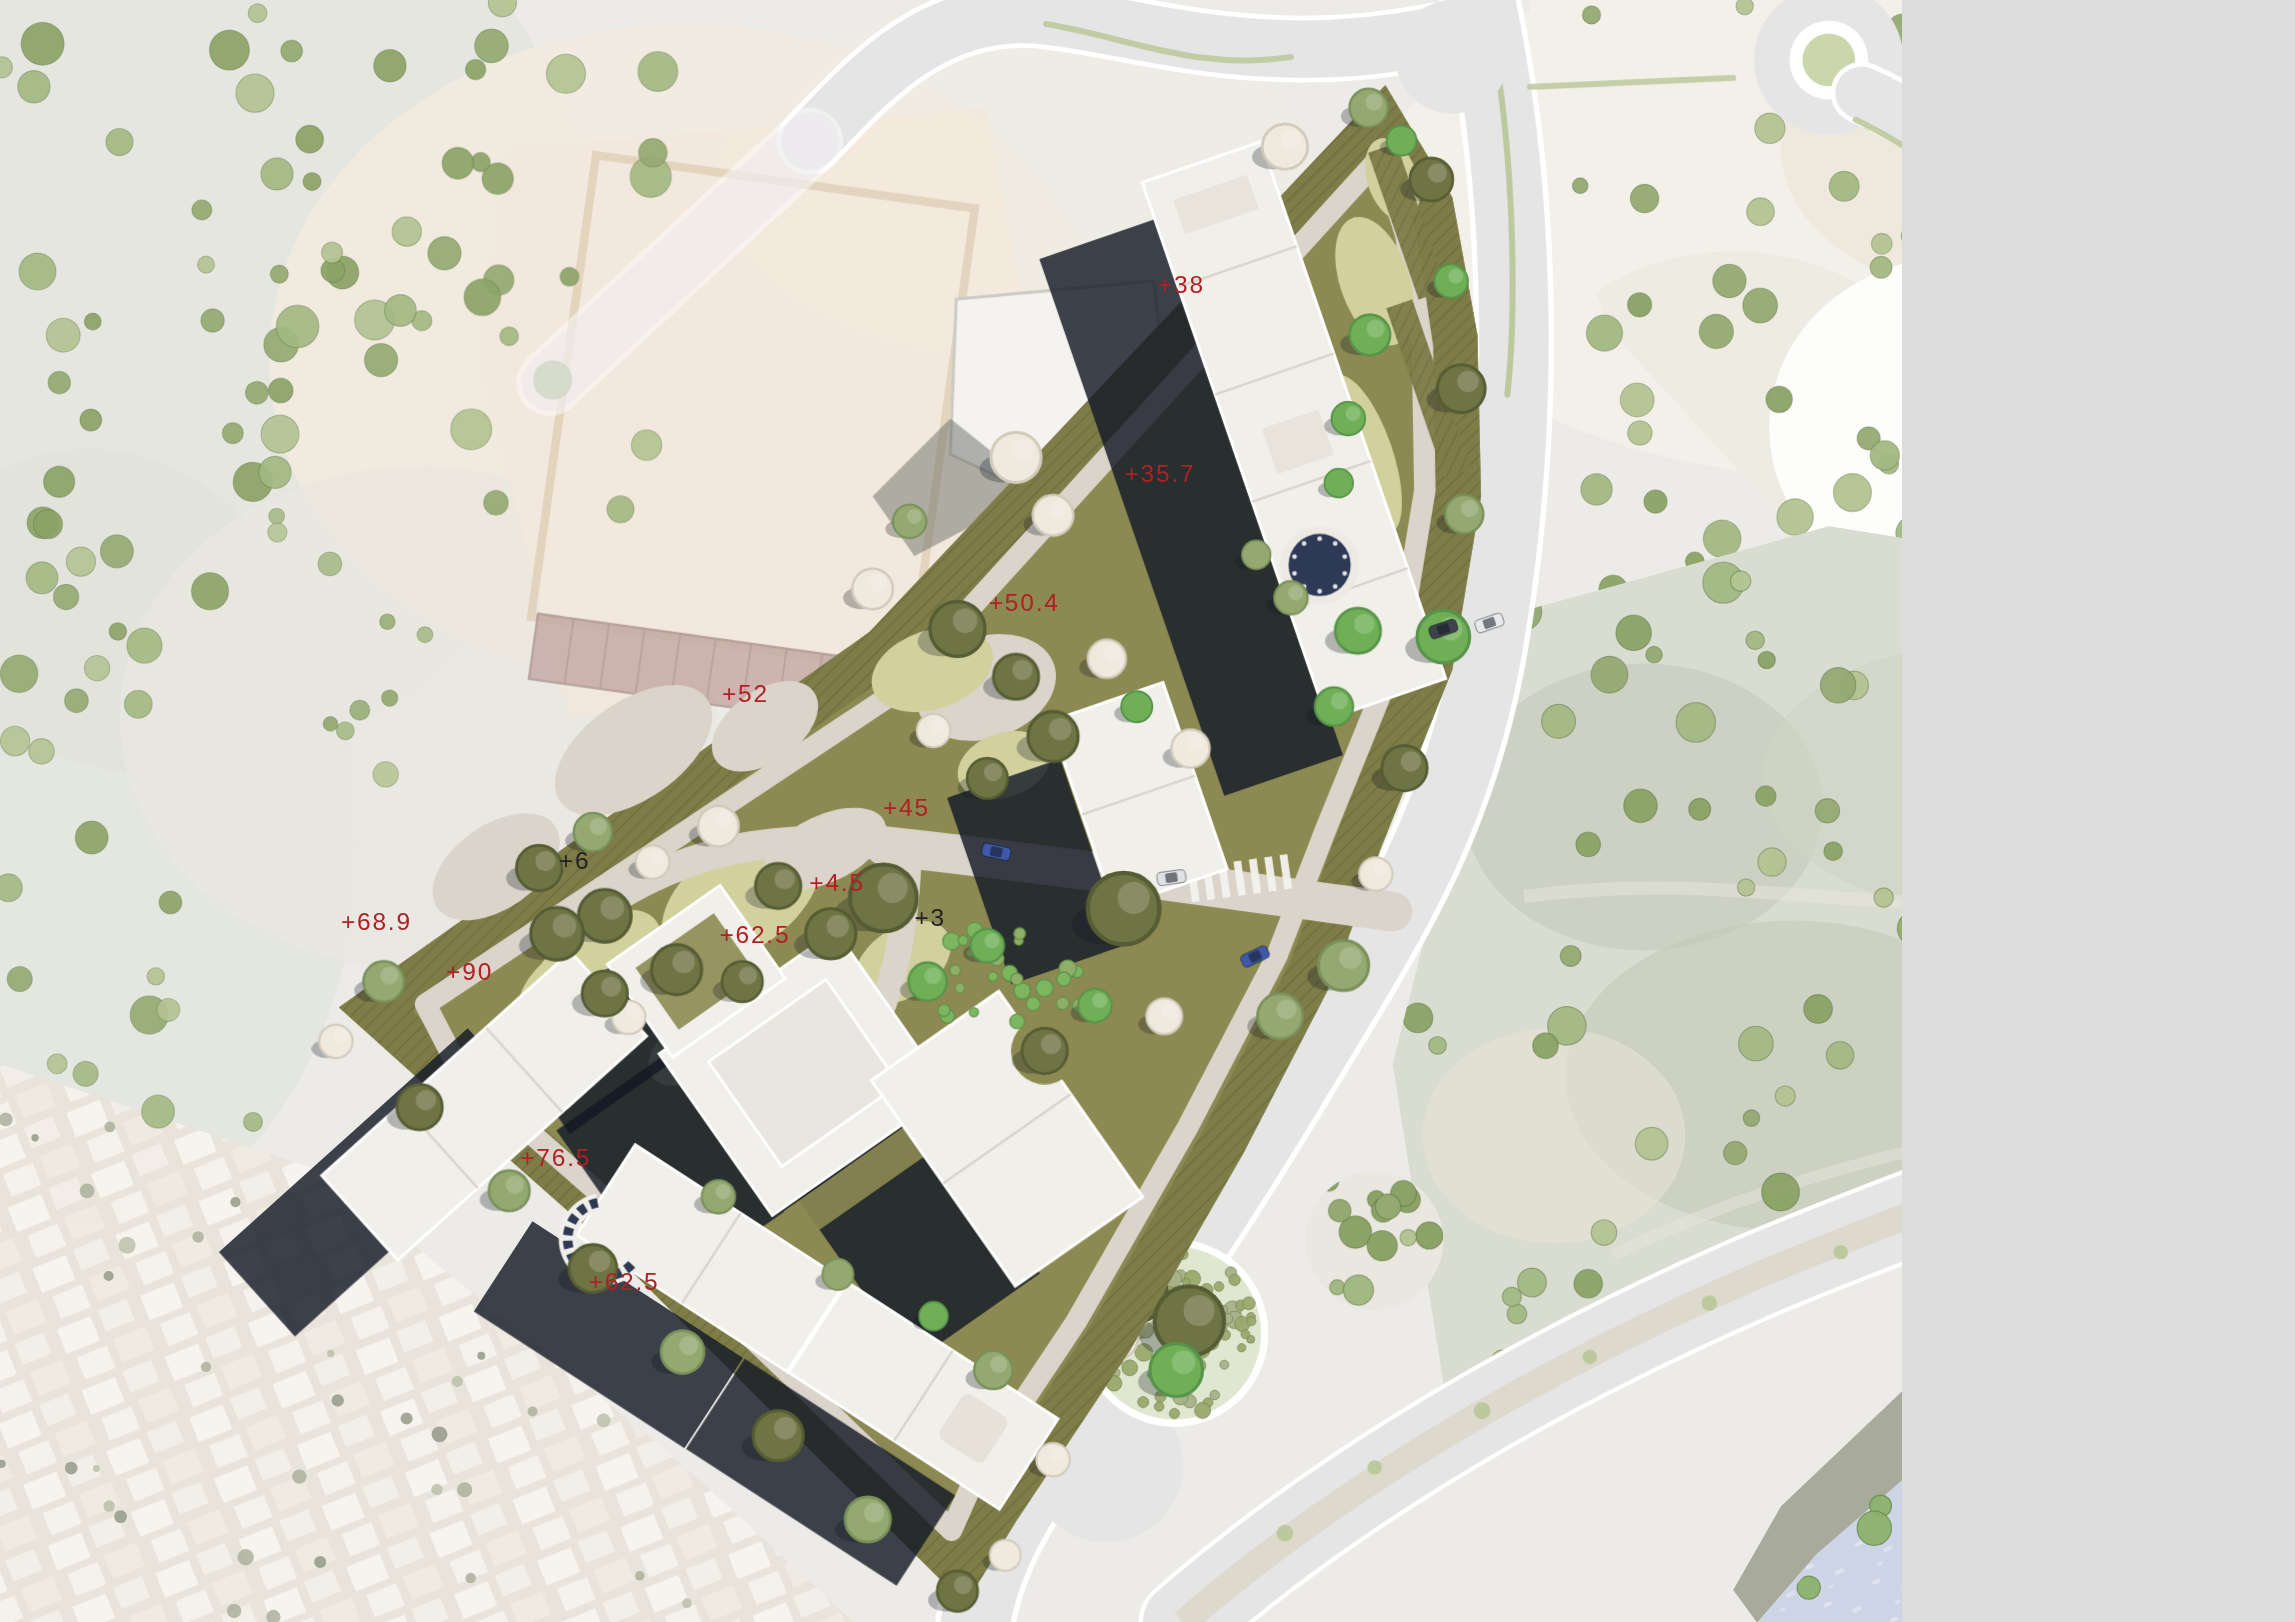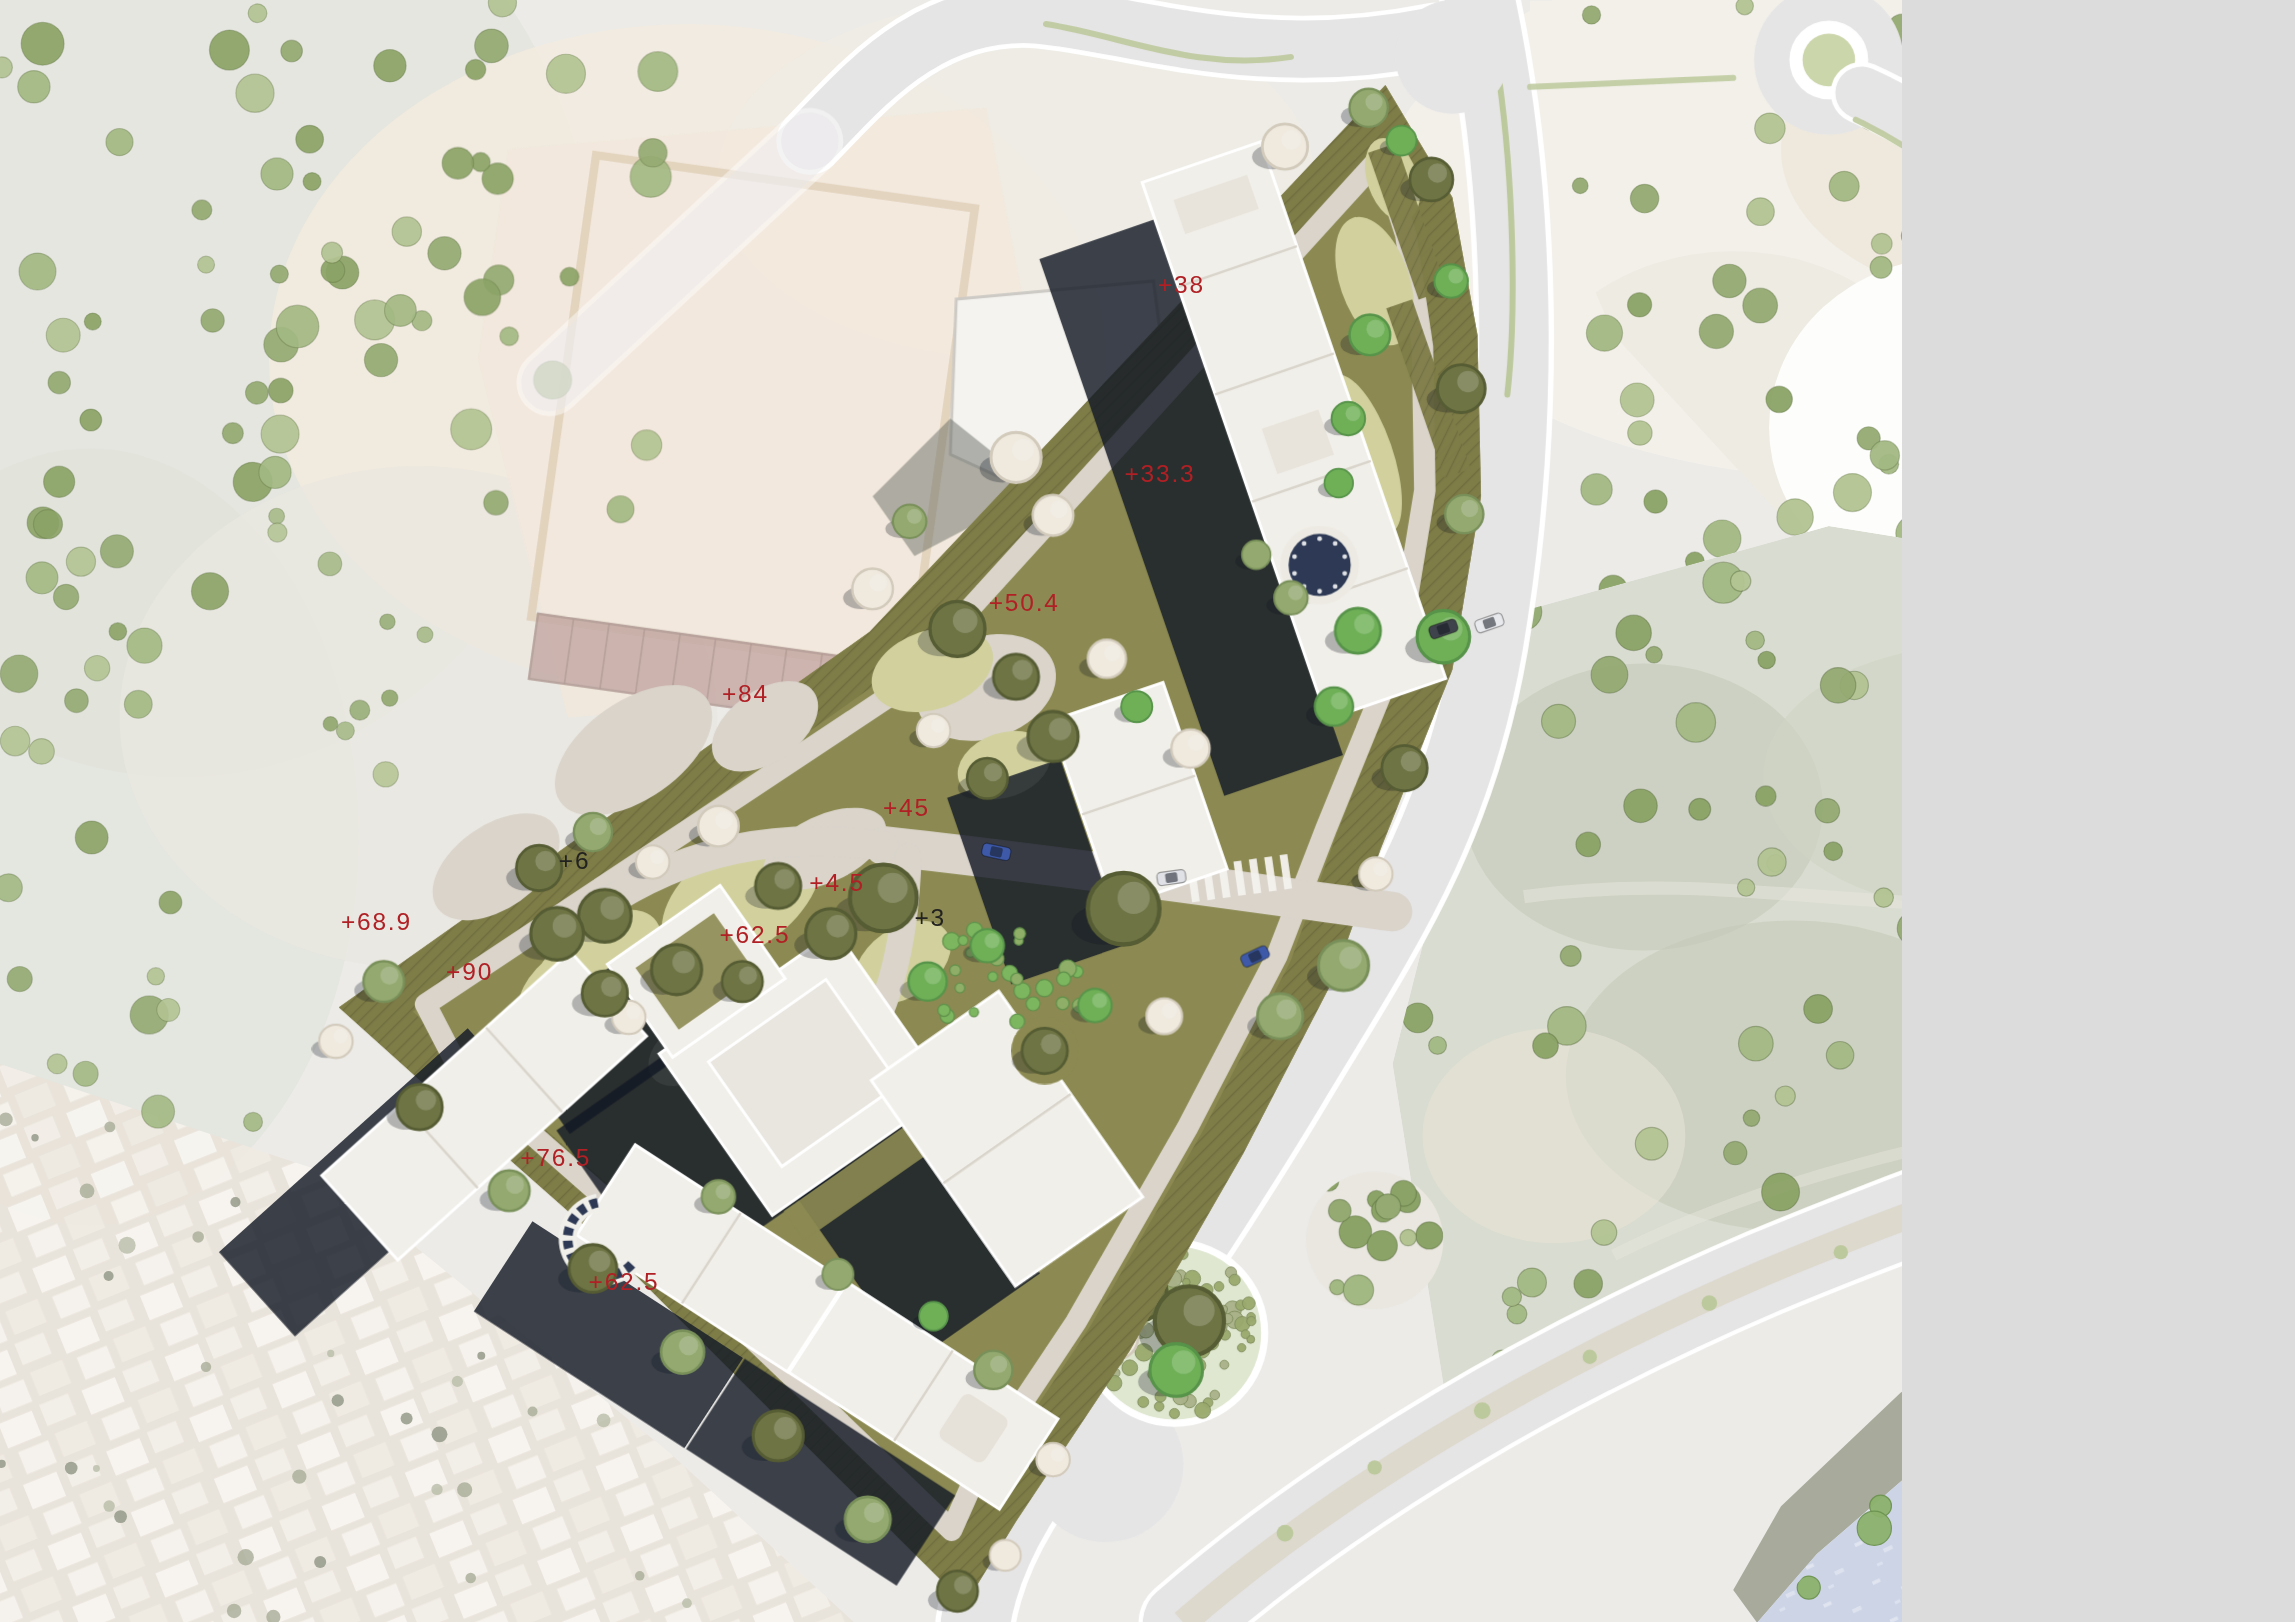--- a/index.html
+++ b/index.html
@@ -1006,23 +1006,23 @@
         </g>
         <g transform="translate(2100 1600) rotate(-25)">
           <rect x="-24" y="-11" width="48" height="22" rx="7" fill="#3d59a8" stroke="rgba(0,0,0,.35)" stroke-width="2"></rect>
           <rect x="-10" y="-8" width="20" height="16" rx="3" fill="rgba(20,25,35,.55)"></rect>
         </g>
       </g>
 </svg>
 
 <div class="labels" id="labels-layer">
       <div class="elev-label red" style="left: 62.11%; top: 17.57%;">+38</div>
-      <div class="elev-label red" style="left: 60.99%; top: 29.21%;">+33.3</div>
+      <div class="elev-label red" style="left: 60.99%; top: 29.21%;">+35.7</div>
       <div class="elev-label red" style="left: 53.85%; top: 37.13%;">+50.4</div>
-      <div class="elev-label red" style="left: 39.19%; top: 42.73%;">+84</div>
+      <div class="elev-label red" style="left: 39.19%; top: 42.73%;">+52</div>
       <div class="elev-label red" style="left: 47.66%; top: 49.8%;">+45</div>
       <div class="elev-label red" style="left: 44.01%; top: 54.4%;">+4.5</div>
       <div class="elev-label black" style="left: 48.91%; top: 56.54%;">+3</div>
       <div class="elev-label black" style="left: 30.21%; top: 53.08%;">+6</div>
       <div class="elev-label red" style="left: 39.69%; top: 57.61%;">+62.5</div>
       <div class="elev-label red" style="left: 19.79%; top: 56.83%;">+68.9</div>
       <div class="elev-label red" style="left: 24.69%; top: 59.89%;">+90</div>
       <div class="elev-label red" style="left: 29.22%; top: 71.38%;">+76.5</div>
       <div class="elev-label red" style="left: 32.81%; top: 79.01%;">+62.5</div>
     </div>

